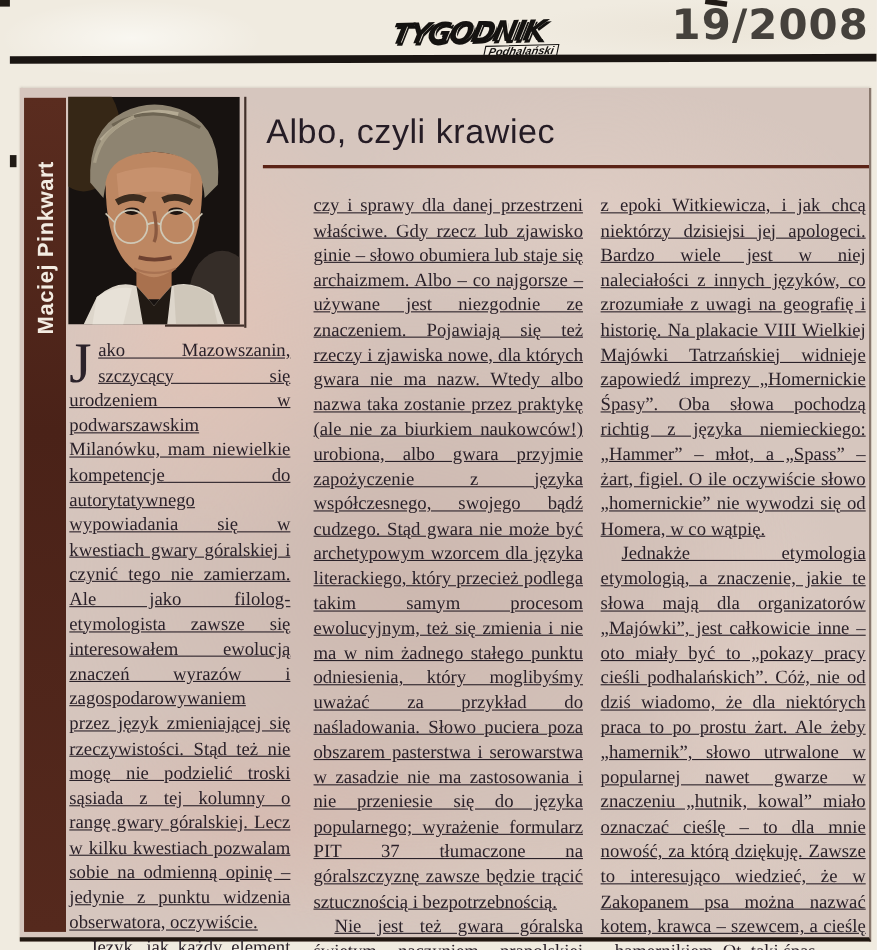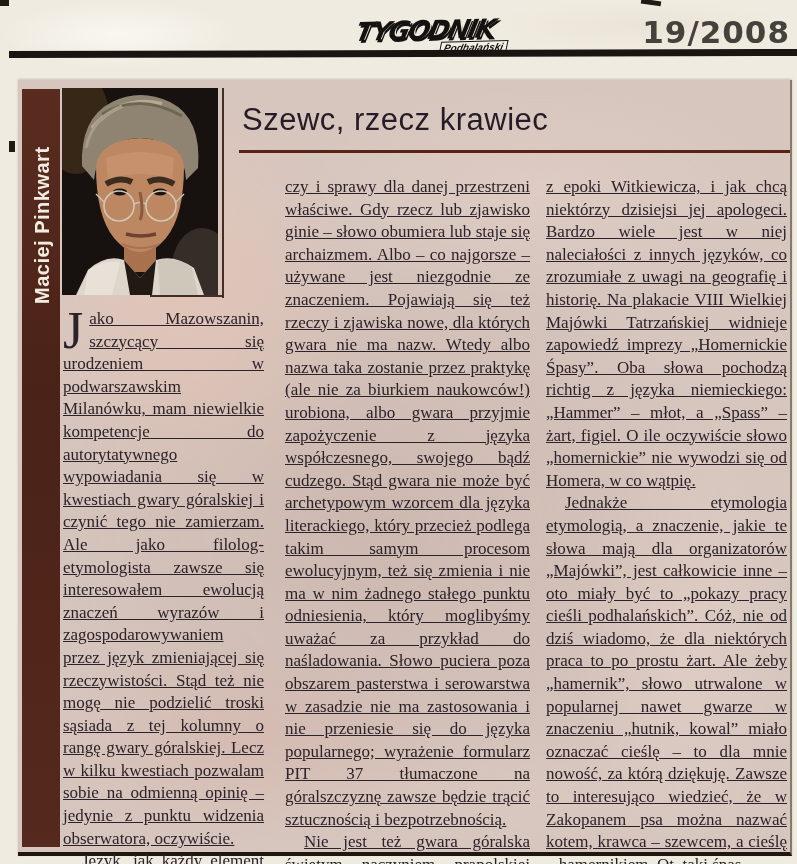--- a/index.html
+++ b/index.html
@@ -24,23 +24,23 @@
     font-size:26px; letter-spacing:-2px; color:#141210;
     text-shadow:1px -1px 0 #f2ece0, 2px 2px 0 #141210, -1px 1px 0 #f2ece0;
   }
   .logo-sub {
     position:absolute; right:-4px; bottom:-5px;
     background:#f5f0e6; border:1px solid #141210;
     font-family:"Liberation Sans", sans-serif; font-style:italic; font-weight:bold;
     font-size:10px; line-height:12px; padding:0 3px; color:#141210; white-space:nowrap;
   }
   .issue {
-    position:absolute; right:7px; top:14px;
+    position:absolute; right:7px; top:0;
     font-family:"DejaVu Sans", sans-serif; font-weight:bold;
-    font-size:31px; color:#45413c; letter-spacing:1px;
+    font-size:38px; color:#45413c; letter-spacing:1px;
   }
   .black-bar {
     position:absolute; left:9px; top:50px; width:788px; height:7px;
     background:#1a1512; transform:rotate(-0.15deg);
   }
   .artifact { position:absolute; background:#201a15; }
   .art-tl { left:0; top:0; width:9px; height:6px; }
   .art-tr { left:641px; top:0; width:20px; height:5px; transform:rotate(8deg); }
   .art-left { left:9px; top:141px; width:6px; height:11px; }
 
@@ -151,21 +151,21 @@
 
         <path d="M14,207 L26,182 Q44,166 62,172 L78,190 L94,172 Q112,166 132,180 L142,207 Z" fill="#ddd6cb"></path>
         <path d="M62,172 L78,190 L94,172 L90,207 L68,207 Z" fill="#211a14"></path>
         <path d="M26,182 Q40,172 58,174 L50,207 L22,207 Z" fill="#e7e1d7"></path>
         <path d="M96,172 Q114,168 130,180 L136,207 L98,207 Z" fill="#cfc7ba"></path>
       </svg>
     </div>
     <div class="photo-vrule"></div>
     <div class="photo-hrule"></div>
 
-    <h1 class="title">Szewc, rzecz krawiec</h1>
+    <h1 class="title">Albo, czyli krawiec</h1>
     <div class="title-rule"></div>
 
     <div class="col col1">
       <p><span class="dropcap">J</span><span>ako Mazowszanin, szczycący się urodzeniem w podwarszawskim Milanówku, mam niewielkie kompetencje do autorytatywnego wypowiadania się w kwestiach gwary góralskiej i czynić tego nie zamierzam. Ale jako filolog-etymologista zawsze się interesowałem ewolucją znaczeń wyrazów i zagospodarowywaniem przez język zmieniającej się rzeczywistości. Stąd też nie mogę nie podzielić troski sąsiada z tej kolumny o rangę gwary góralskiej. Lecz w kilku kwestiach pozwalam sobie na odmienną opinię – jedynie z punktu widzenia obserwatora, oczywiście.</span></p>
       <p class="indent">Język, jak każdy element przestrzeni kulturowej, zmienia się wraz ze zmianami tej przestrzeni. W jeszcze większym stopniu dotyczy to gwar ludowych, które nazywają rze-</p>
     </div>
 
     <div class="col col2">
       <p>czy i sprawy dla danej przestrzeni właściwe. Gdy rzecz lub zjawisko ginie – słowo obumiera lub staje się archaizmem. Albo – co najgorsze – używane jest niezgodnie ze znaczeniem. Pojawiają się też rzeczy i zjawiska nowe, dla których gwara nie ma nazw. Wtedy albo nazwa taka zostanie przez praktykę (ale nie za biurkiem naukowców!) urobiona, albo gwara przyjmie zapożyczenie z języka współczesnego, swojego bądź cudzego. Stąd gwara nie może być archetypowym wzorcem dla języka literackiego, który przecież podlega takim samym procesom ewolucyjnym, też się zmienia i nie ma w nim żadnego stałego punktu odniesienia, który moglibyśmy uważać za przykład do naśladowania. Słowo puciera poza obszarem pasterstwa i serowarstwa w zasadzie nie ma zastosowania i nie przeniesie się do języka popularnego; wyrażenie formularz PIT 37 tłumaczone na góralszczyznę zawsze będzie trącić sztucznością i bezpotrzebnością.</p>
       <p class="indent">Nie jest też gwara góralska świętym naczyniem prapolskiej mowy – jak uważali entuzjaści</p>

